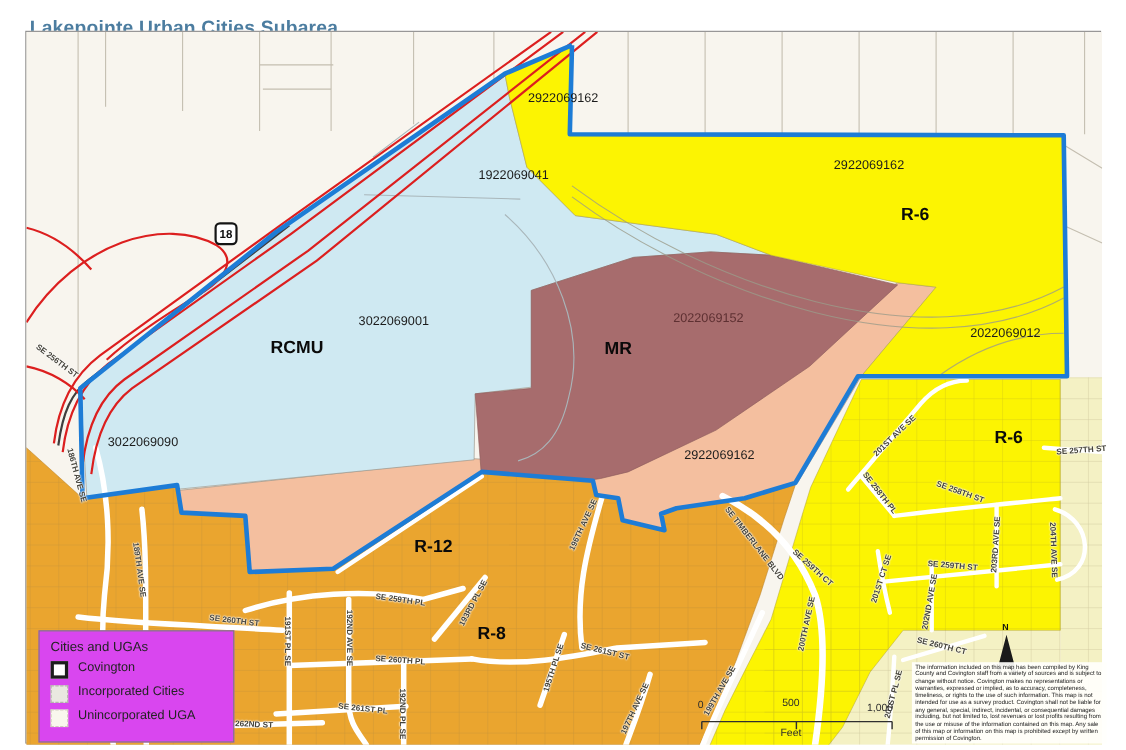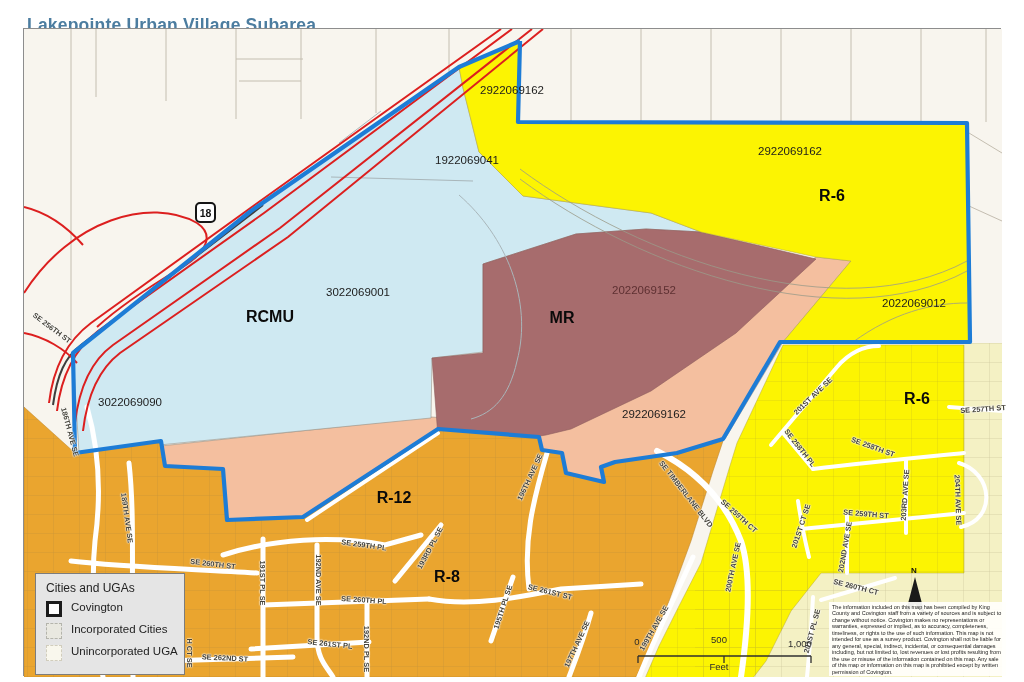--- a/index.html
+++ b/index.html
@@ -13,40 +13,40 @@
   #label-layer{position:absolute;left:0;top:0;width:1024px;height:682px;pointer-events:none}
   .mlabel{position:absolute;white-space:nowrap}
   .street{font-size:7.4px;font-weight:700;color:#45433a;
        text-shadow:0 0 1.5px #fff,0 0 1.5px #fff,0 0 2px #fff}
   .parcel{font-size:11.5px;color:#1c1c1c}
   .parcel-dark{color:#5e3032}
   .zone{font-size:16px;font-weight:bold;color:#0a0a0a}
   .shield{position:absolute;left:195px;top:202px;width:21px;height:21px;border:2px solid #151515;
        border-radius:5px;background:#fff;box-sizing:border-box;display:flex;align-items:center;
        justify-content:center;font-size:10.5px;font-weight:600;color:#111}
-  .legend{position:absolute;left:35px;top:573px;width:150px;height:102px;background:#e5e5e5;
+  .legend{position:absolute;left:35px;top:573px;width:178px;height:102px;background:#d946ef;
        border:1.5px solid #7c7c7c;box-sizing:border-box}
   .legend-title{margin:7px 0 0 10px;font-size:12px;color:#232323}
   .legend-row{display:flex;align-items:flex-start;margin:6px 0 0 10px}
   .legend-swatch{width:16px;height:16px;box-sizing:border-box;margin-right:9px;flex:0 0 auto}
   .sw0{background:#fff;border:3px solid #1c1c1c}
   .sw1{background:#e9e8e0;border:1px dashed #b4b4ac}
   .sw2{background:#f9f7ed;border:1px dashed #d1cdbd}
   .legend-label{font-size:11.5px;color:#232323}
   .scale-label{position:absolute;font-size:9.5px;color:#2c2c2c;transform:translate(-50%,0)}
   .north-n{position:absolute;left:914px;top:566px;font-size:8px;font-weight:bold;color:#111;
        transform:translate(-50%,0)}
   .disclaimer{position:absolute;left:829px;top:602px;width:177px;height:74px;
        background:rgba(255,255,252,.93);font-size:5.5px;line-height:1.18;color:#1a1a1a;
        padding:2px 3px;box-sizing:border-box}
 </style>
 </head>
 <body>
 
-<h1 class="page-title">Lakepointe Urban Village Subarea</h1>
+<h1 class="page-title">Lakepointe Urban Cities Subarea</h1>
 
 <div class="map">
   <svg width="978" height="648" viewBox="23 28 978 648">
     <defs>
       <pattern id="pg" width="26" height="19" patternUnits="userSpaceOnUse">
         <path d="M26 0 H0 V19" fill="none" stroke="#7d6f4e" stroke-width="0.7"></path>
       </pattern>
     </defs>
 
     <rect x="23" y="28" width="978" height="648" style="fill:var(--c-offwhite)"></rect>

